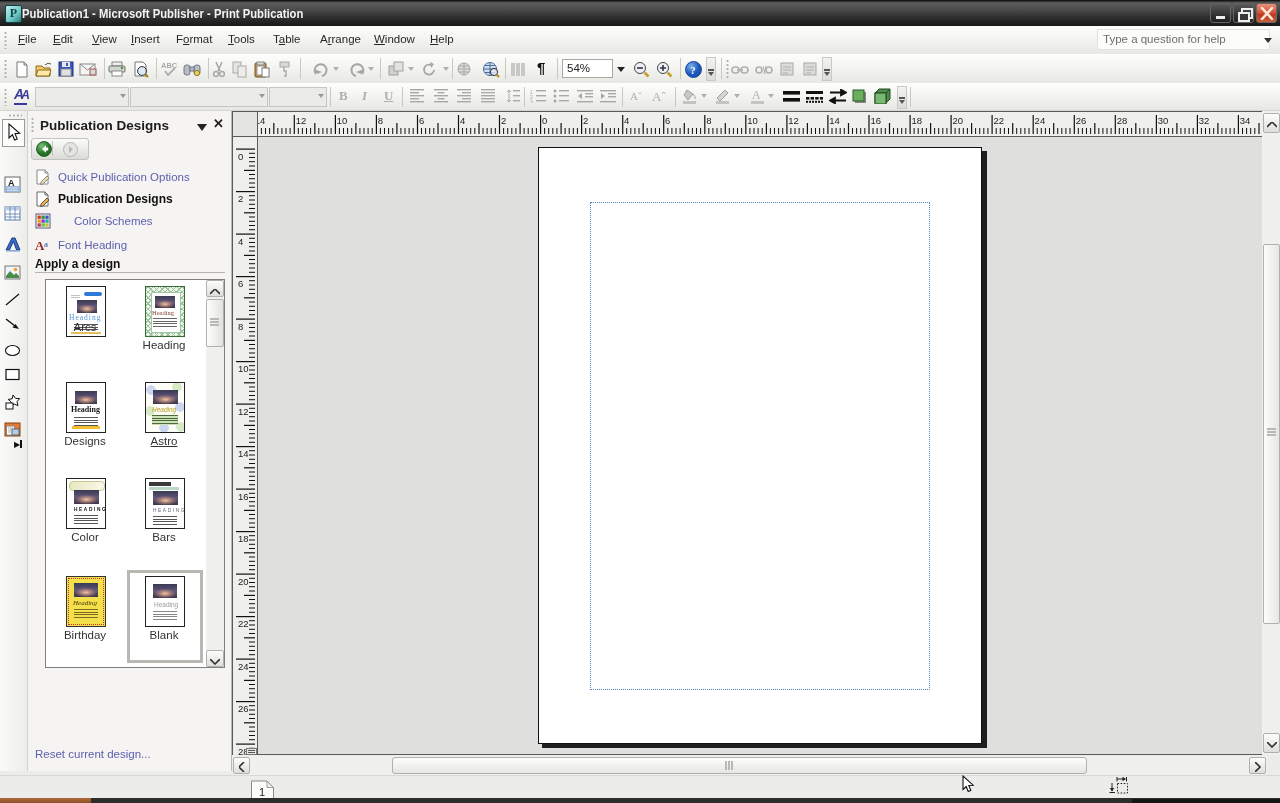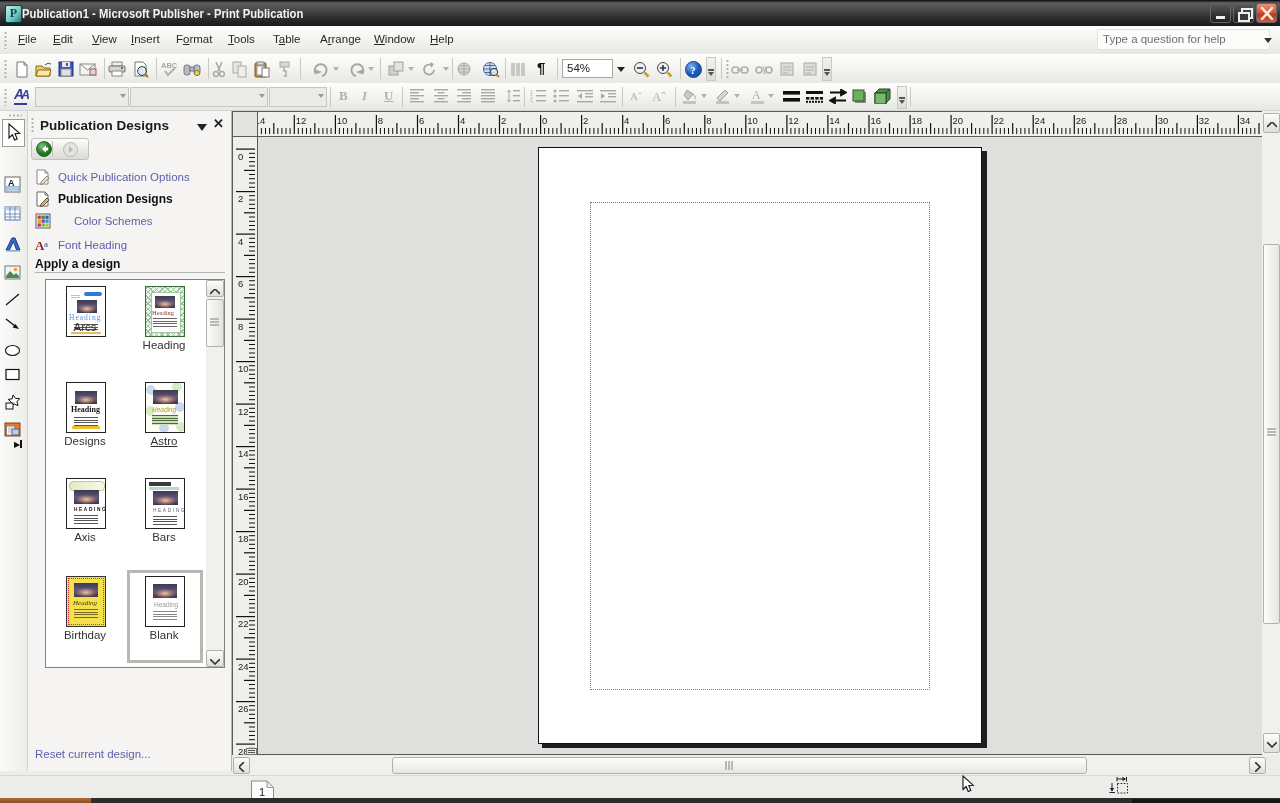--- a/index.html
+++ b/index.html
@@ -508,21 +508,21 @@
     <div class="abs" style="left:6px;top:24px;font-size:6.5px;color:#b8a020;line-height:1;white-space:nowrap;font-style:italic;">Heading</div>
     <div class="abs" style="left:6px;top:32px;width:26px;height:10px;background:repeating-linear-gradient(#4a6a3a 0,#4a6a3a 1px,#cde0b8 1px,#cde0b8 2.6px);"></div>
   </div>
 <div class="tlabel" style="left:126px;top:435px;text-decoration:underline;">Astro</div>
 <div class="thumb" style="left:66px;top:478px;">
     <div class="abs" style="left:2px;top:2px;width:34px;height:8px;background:linear-gradient(90deg,#e8e8c0,#f8f8e8);border:1px solid #c8c890;border-radius:4px;"></div>
     <div class="photo" style="left:7px;top:11px;width:25px;height:14px;"></div>
     <div class="abs" style="left:7px;top:29px;font-size:4.8px;color:#111;line-height:1;white-space:nowrap;font-weight:bold;letter-spacing:1.6px;">HEADING</div>
     <div class="abs" style="left:7px;top:36px;width:24px;height:9px;background:repeating-linear-gradient(#555 0, #555 1px, transparent 1px, transparent 2.6px);"></div>
   </div>
-<div class="tlabel" style="left:47px;top:531px;">Axis</div>
+<div class="tlabel" style="left:47px;top:531px;">Color</div>
 <div class="thumb" style="left:145px;top:478px;">
     <div class="abs" style="left:3px;top:3px;width:22px;height:4px;background:#3a3a3a;"></div>
     <div class="abs" style="left:3px;top:8px;width:30px;height:3px;background:#b8d8c8;"></div>
     <div class="photo" style="left:7px;top:12px;width:25px;height:14px;"></div>
     <div class="abs" style="left:7px;top:30px;font-size:4.8px;color:#667;line-height:1;white-space:nowrap;letter-spacing:1.6px;">HEADING</div>
     <div class="abs" style="left:7px;top:37px;width:24px;height:9px;background:repeating-linear-gradient(#555 0, #555 1px, transparent 1px, transparent 2.6px);"></div>
   </div>
 <div class="tlabel" style="left:126px;top:531px;">Bars</div>
 <div class="thumb" style="left:66px;top:576px;background:#f4e04a;border-color:#333;">
     <div class="abs" style="left:1px;top:1px;width:34px;height:45px;border:1.5px dotted #d03030;"></div>

